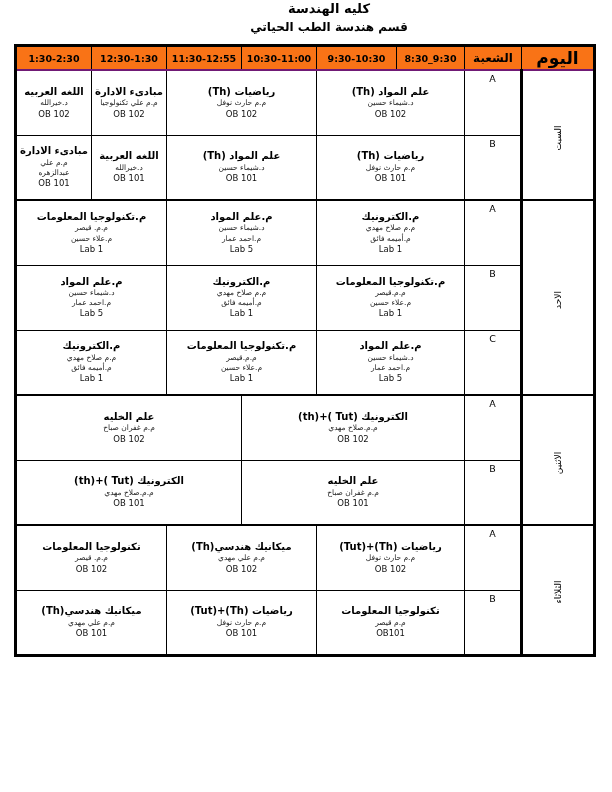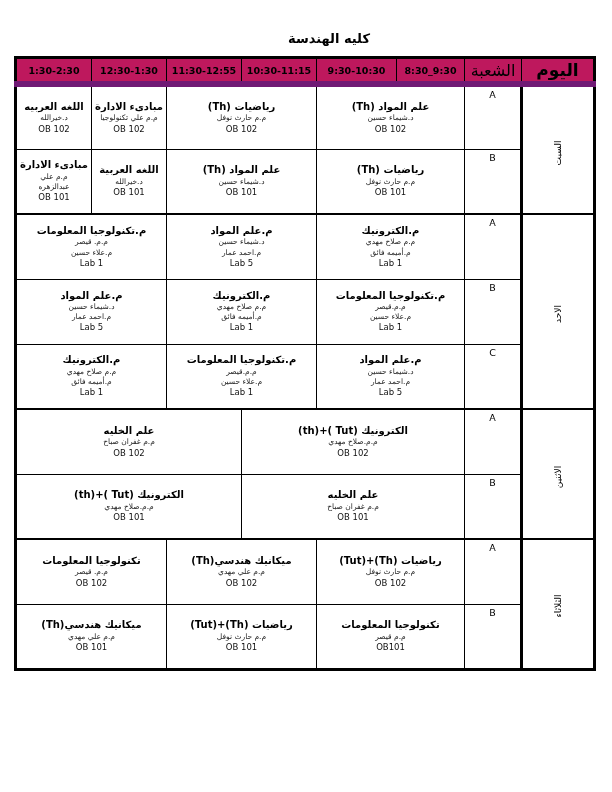--- a/index.html
+++ b/index.html
@@ -4,43 +4,43 @@
 <style>
   html, body {
     margin: 0; padding: 0;
     width: 612px; height: 792px;
     background: #ffffff;
     font-family: "DejaVu Sans", sans-serif;
     color: #000;
     overflow: hidden;
   }
   .page { width: 612px; height: 792px; position: relative; }
-  .titles { text-align: center; padding-top: 30px; direction: rtl; margin-left: 46px; }
+  .titles { text-align: center; direction: rtl; margin-left: 46px; }
   .t1 { font-size: 13px; font-weight: bold; line-height: 18px; }
   .t2 { font-size: 12px; font-weight: bold; line-height: 18px; }
   .t3 { font-size: 12px; font-weight: bold; line-height: 18px; }
 
   table.sched {
     border-collapse: collapse;
     table-layout: fixed;
     direction: rtl;
     width: 579px;
     margin: 8px 0 0 14px;
     border: 3px solid #000;
   }
   .sched th, .sched td {
     border: 1px solid #000;
     padding: 1px 2px;
     text-align: center;
     overflow: hidden;
   }
   .sched thead tr { height: 20px; }
-  .sched thead th { border-bottom: 6px solid #701a75; background: #be185d; }
+  .sched thead th { border-bottom: 2px solid #701a75; background: #f97316; }
   th.day-h  { font-size: 17px; font-weight: bold; }
-  th.sec-h  { font-size: 16px; font-weight: normal; }
+  th.sec-h  { font-size: 12px; font-weight: bold; }
   th.time-h { font-size: 9.5px; font-weight: bold; direction: ltr; }
 
   .sched tbody tr { height: 65px; }
   tr.day-start > td { border-top: 2.5px solid #000; }
 
   td.day-cell {
     border-left: 3px solid #000;
     vertical-align: middle;
   }
   .day-label {
@@ -60,40 +60,41 @@
   .c-title { font-size: 10px; font-weight: bold; line-height: 1.35; }
   .c-line  { font-size: 7.5px; color: #1d1d1d; line-height: 1.35; }
   .c-room  { font-size: 8.5px; color: #111; line-height: 1.4; direction: ltr; }
 </style>
 </head>
 <body>
 
 <div class="page">
   <div class="titles">
     <div class="t1">كليه الهندسة</div>
+    <div class="t2">قسم هندسة الطب الحياتي</div>
   </div>
 
   <table class="sched">
     <colgroup>
       <col style="width:73px">
         <col style="width:57px">
         <col style="width:68px">
       <col style="width:80px">
         <col style="width:75px">
         <col style="width:75px">
       <col style="width:75px">
         <col style="width:76px">
     </colgroup>
     <thead>
       <tr>
         <th class="day-h">اليوم</th>
         <th class="sec-h">الشعبة</th>
         <th class="time-h">8:30_9:30</th>
         <th class="time-h">9:30-10:30</th>
-        <th class="time-h">10:30-11:15</th>
+        <th class="time-h">10:30-11:00</th>
         <th class="time-h">11:30-12:55</th>
         <th class="time-h">12:30-1:30</th>
         <th class="time-h">1:30-2:30</th>
       </tr>
     </thead>
     <tbody id="schedule-body">
         <tr class="day-start">
           <td rowspan="2" class="day-cell"><span class="day-label">السبت</span></td>
           <td class="sec-cell">A</td>
           <td colspan="2" class="course">

